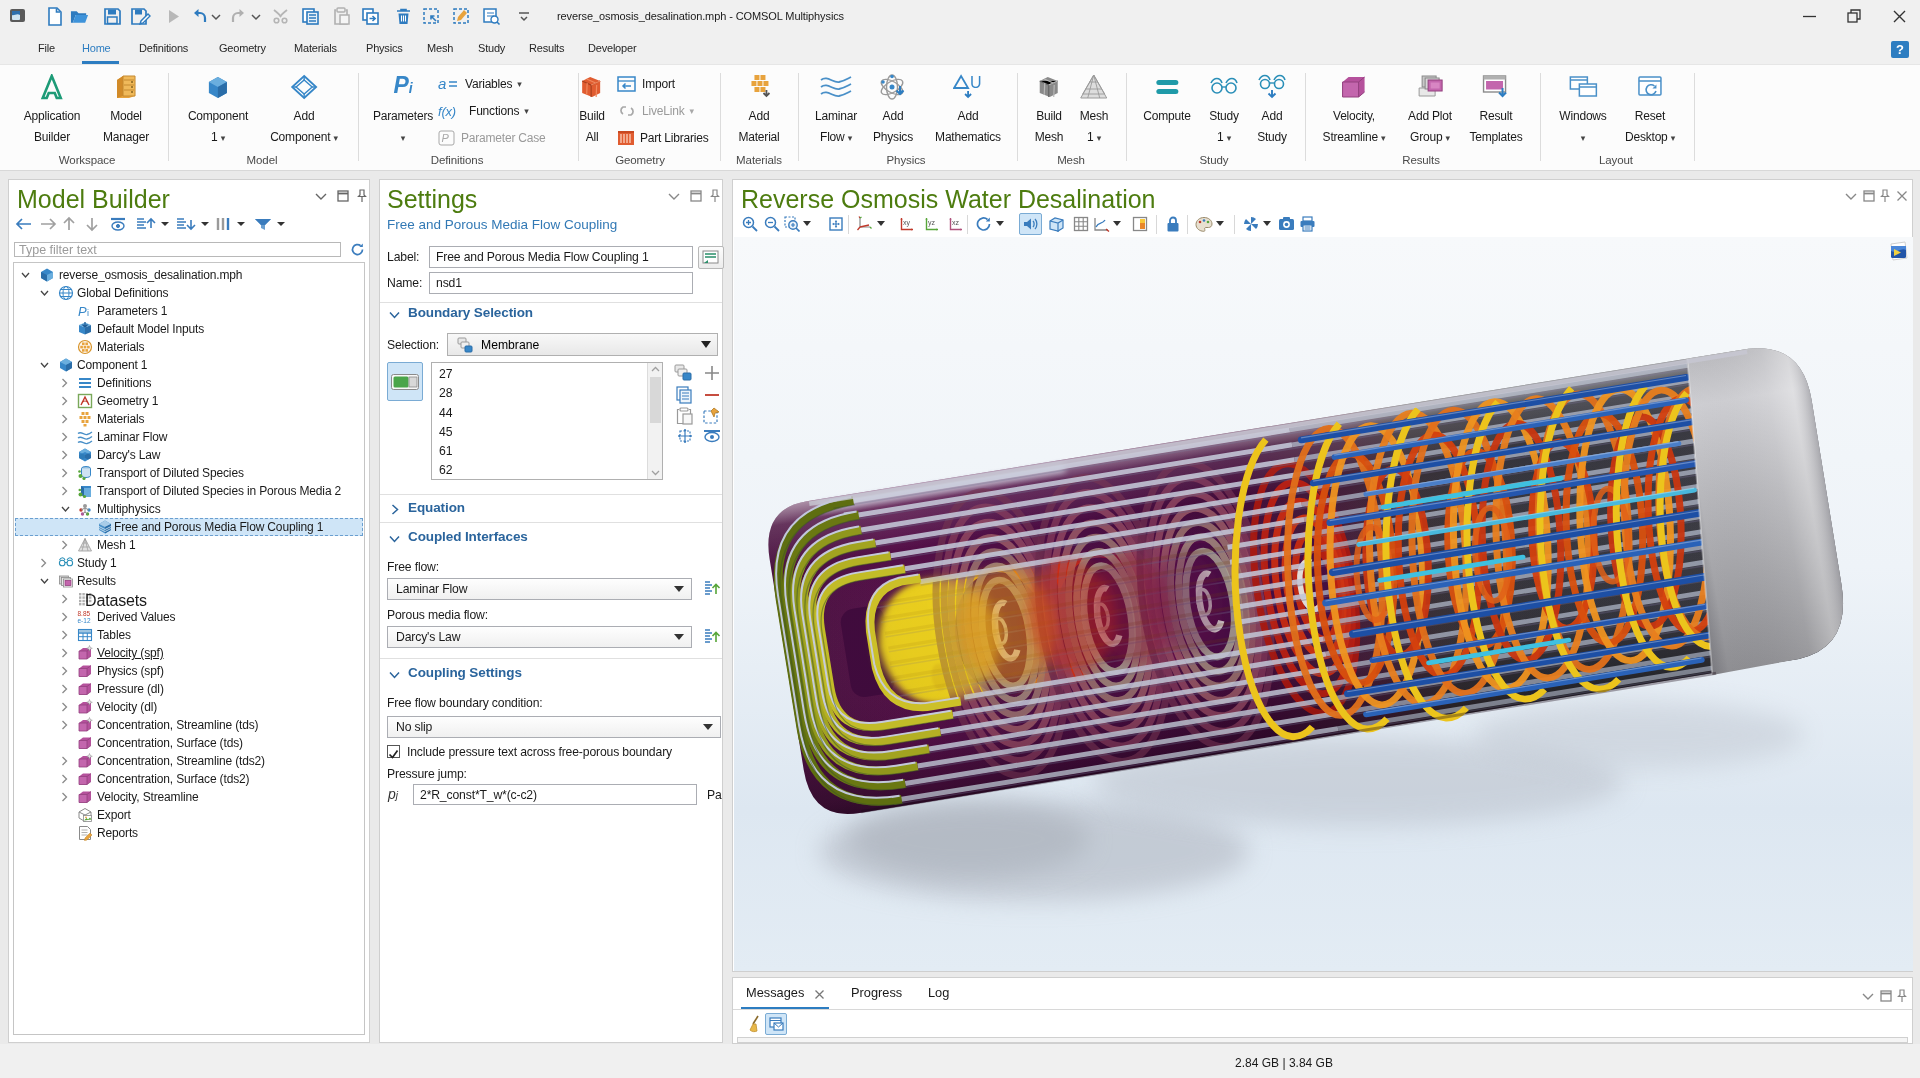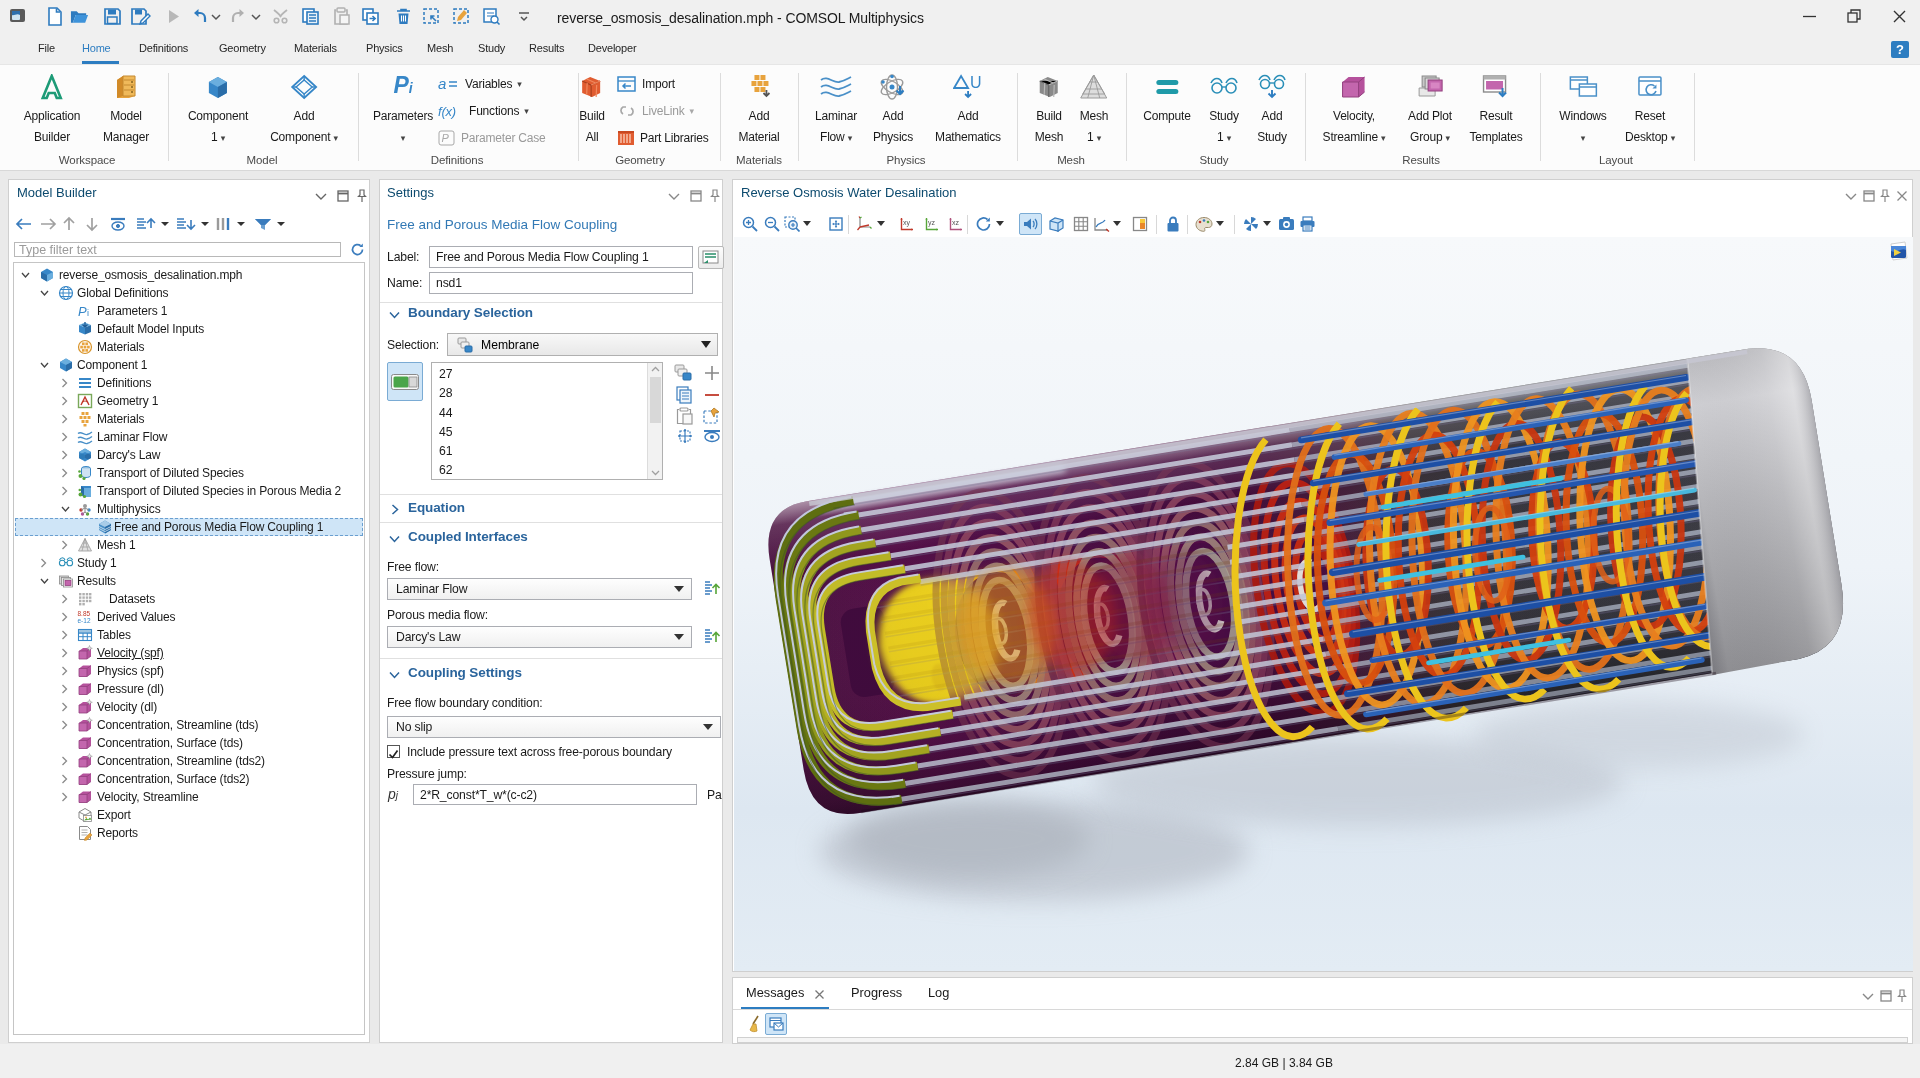--- a/index.html
+++ b/index.html
@@ -1,34 +1,34 @@
 <!DOCTYPE html>
 <html><head>
 <meta charset="utf-8">
 <style>
   * { margin:0; padding:0; box-sizing:border-box; }
   html,body { width:1920px; height:1078px; overflow:hidden;
     font-family:"Liberation Sans", sans-serif; background:#eaeaea; }
   #titlebar { position:absolute; left:0; top:0; width:1920px; height:33px; background:#f0f0f0; }
-  #title-text { position:absolute; left:557px; top:10px; font-size:14px; color:#1a1a1a; letter-spacing:-0.1px;}
+  #title-text { position:absolute; left:557px; top:10px; font-size:11px; color:#1a1a1a; letter-spacing:-0.1px;}
   #tabrow { position:absolute; left:0; top:33px; width:1920px; height:31px; background:#f0f0f0; }
   .tab { position:absolute; top:9px; font-size:11px; color:#262626; letter-spacing:-0.2px; }
   .tab.sel { color:#2d7dc1; }
   #ribbon { position:absolute; left:0; top:64px; width:1920px; height:107px; background:#fcfcfc;
     border-bottom:1px solid #d8d8d8; border-top:1px solid #e6e6e6;}
   .rsep { position:absolute; top:8px; height:88px; width:1px; background:#dcdcdc; }
   .rgl { position:absolute; top:89px; font-size:11.5px; color:#4a4a4a; letter-spacing:-0.1px; text-align:center; transform:translateX(-50%); }
   .rbig { position:absolute; text-align:center; transform:translateX(-50%); font-size:12px; color:#1a1a1a; line-height:21px; letter-spacing:-0.2px; white-space:nowrap;}
   .rbig .ric { height:26px; margin-bottom:6px; display:flex; align-items:center; justify-content:center;}
   .rrow { position:absolute; font-size:12px; letter-spacing:-0.2px; color:#1a1a1a; display:flex; align-items:center; gap:5px; height:16px;}
   .rrow.dis { color:#9a9a9a; }
   .dn { color:#444; font-size:9px; }
   
   .panel { position:absolute; background:#fff; border:1px solid #cfcfcf; }
-  .ptitle { color:#0c4a6e; font-size:13px; }
+  .ptitle { color:#4d7c0f; font-size:25px; }
   
   .slabel { position:absolute; font-size:12.2px; color:#1a1a1a; letter-spacing:-0.15px; white-space:nowrap;}
   .sinput { position:absolute; border:1px solid #abadb3; background:#fff; font-size:12.2px; letter-spacing:-0.15px; color:#1a1a1a;
      display:flex; align-items:center; padding-left:6px; }
   .shead { position:absolute; color:#2a649c; font-size:13.5px; font-weight:600; letter-spacing:-0.1px;}
   .ssep  { position:absolute; height:1px; background:#e0e0e0; left:0; width:100%; }
   .sdrop { position:absolute; border:1px solid #abadb3; background:linear-gradient(#fefefe,#f0f0f0); font-size:12.2px; letter-spacing:-0.15px;
      display:flex; align-items:center; padding-left:8px; color:#1a1a1a; }
   .darr { position:absolute; right:7px; top:50%; transform:translateY(-50%); width:0; height:0;
      border-left:5px solid transparent; border-right:5px solid transparent; border-top:6px solid #333; }
@@ -599,21 +599,21 @@
             <rect x="8.8" y="5.4" width="2.4" height="2.4"></rect>
             <rect x="12" y="5.4" width="2.4" height="2.4"></rect>
             <rect x="2" y="8.8" width="2.4" height="2.4"></rect>
             <rect x="5.4" y="8.8" width="2.4" height="2.4"></rect>
             <rect x="8.8" y="8.8" width="2.4" height="2.4"></rect>
             <rect x="12" y="8.8" width="2.4" height="2.4"></rect>
             <rect x="2" y="12" width="2.4" height="2.4"></rect>
             <rect x="5.4" y="12" width="2.4" height="2.4"></rect>
           </g>
         </svg></div>
-      <div style="position:absolute;left:95px;top:329px;font-size:12px;color:#1a1a1a;white-space:nowrap;letter-spacing:-0.15px;">Datasets</div>
+      <div style="position:absolute;left:71px;top:329px;font-size:16px;color:#1a1a1a;white-space:nowrap;letter-spacing:-0.15px;">Datasets</div>
  <svg style="position:absolute;left:47px;top:349px" width="7" height="10" viewBox="0 0 7 10">
         <path d="M1.5 1l4 4-4 4" fill="none" stroke="#8a8a8a" stroke-width="1.3"></path>
       </svg>
       <div style="position:absolute;left:63px;top:346px;width:16px;height:16px;"><svg width="16" height="16" viewBox="0 0 16 16">
           <text x="0.5" y="7" font-size="6.5" fill="#c0392b" font-family="Liberation Sans">8.85</text>
           <text x="0.5" y="14" font-size="6.5" fill="#3787c8" font-family="Liberation Sans">e-12</text>
         </svg></div>
       <div style="position:absolute;left:83px;top:347px;font-size:12px;color:#1a1a1a;white-space:nowrap;letter-spacing:-0.15px;">Derived Values</div>
  <svg style="position:absolute;left:47px;top:367px" width="7" height="10" viewBox="0 0 7 10">
         <path d="M1.5 1l4 4-4 4" fill="none" stroke="#8a8a8a" stroke-width="1.3"></path>

